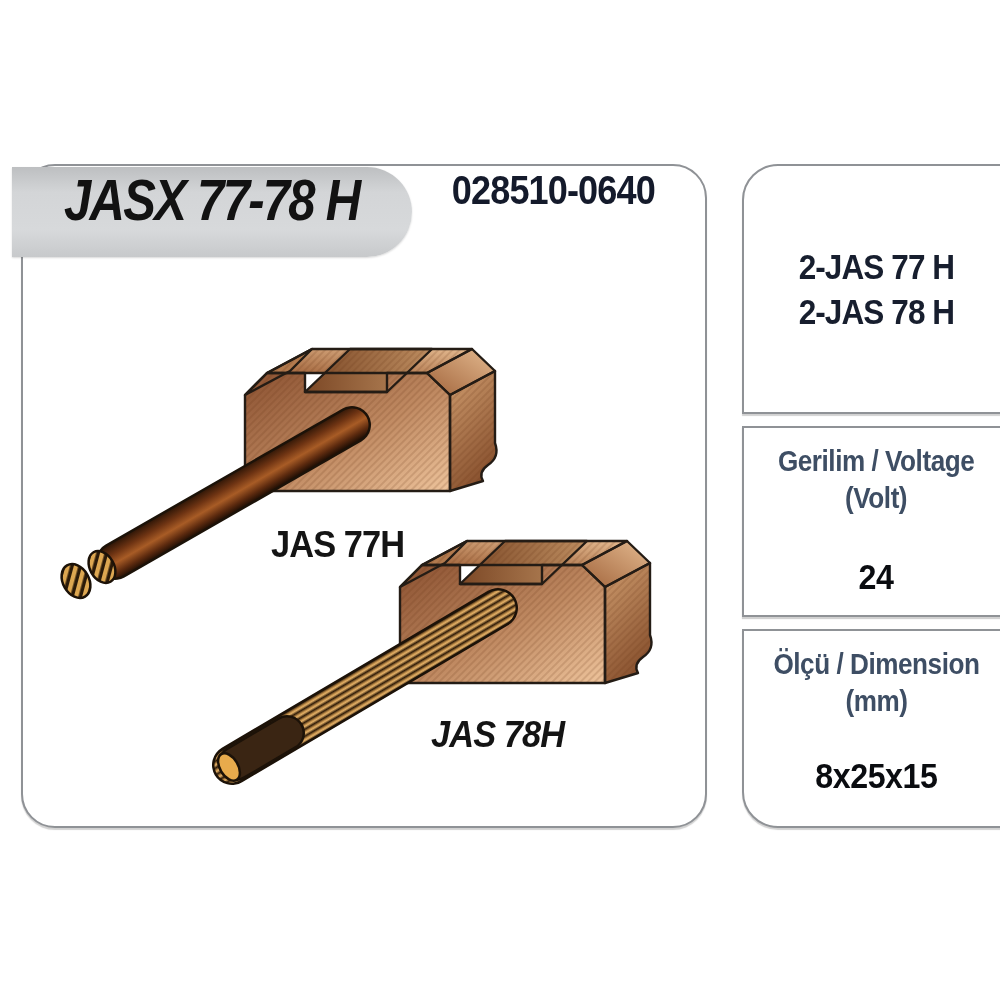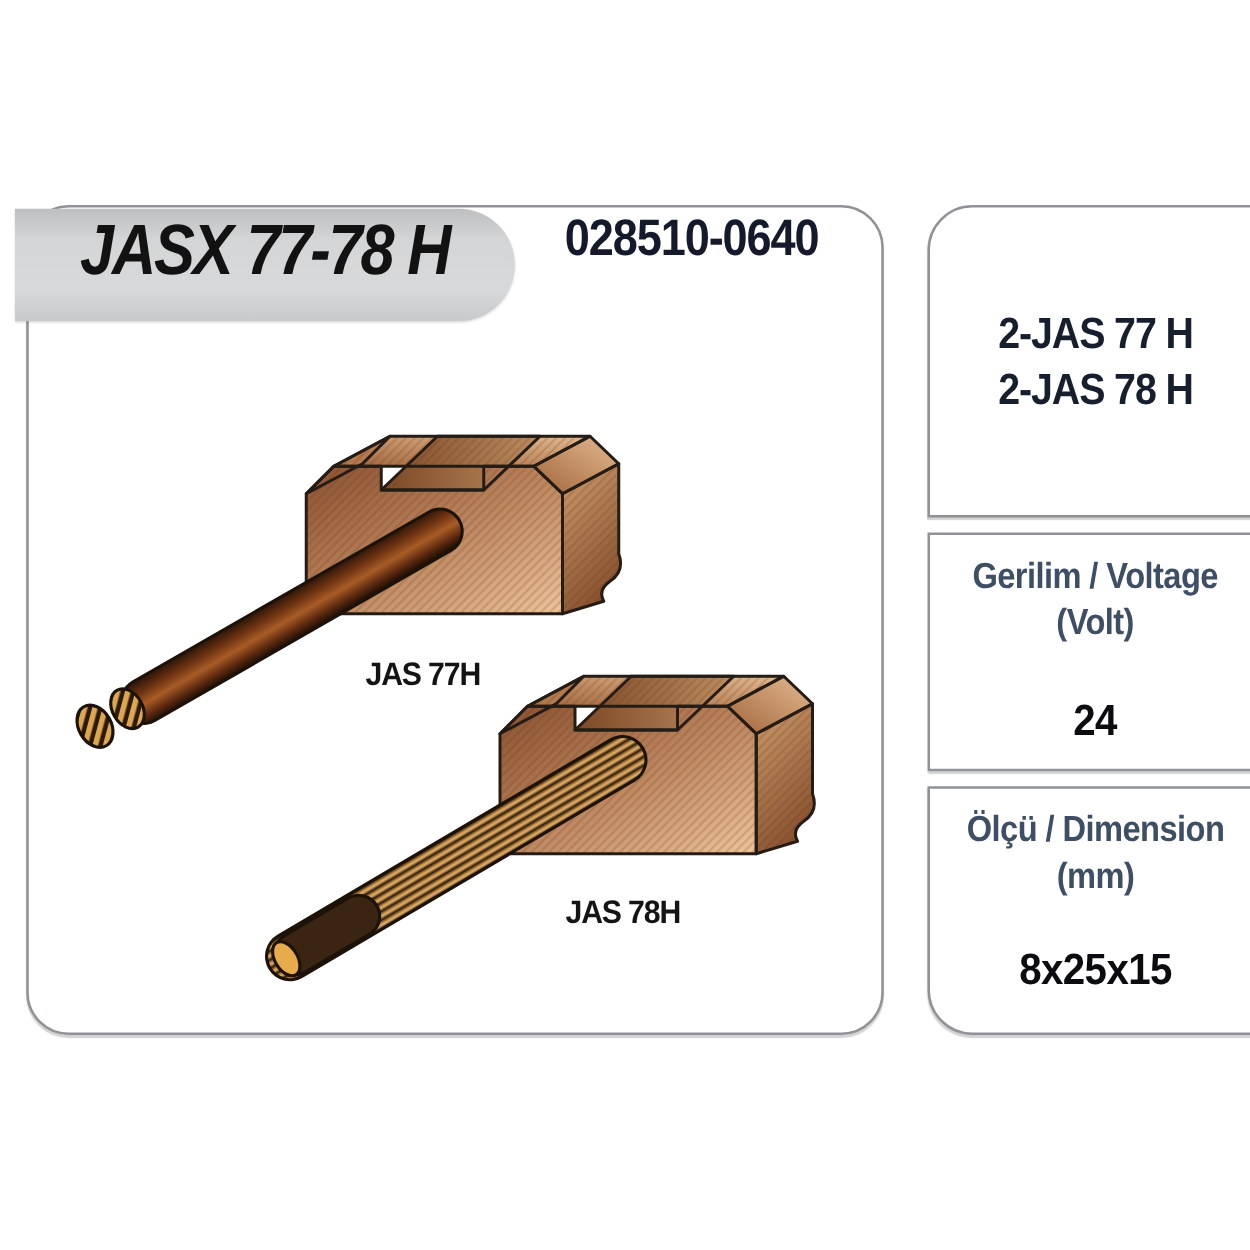--- a/index.html
+++ b/index.html
@@ -35,25 +35,25 @@
   .part-number span {
     font-size:41px; font-weight:700; color:#141a2b; letter-spacing:-1px;
     white-space:nowrap; transform:scaleX(.88);
   }
 
   
   .illus { position:absolute; left:30px; top:330px; width:650px; height:480px; z-index:2; }
 
   .brush-label {
     position:absolute; z-index:2; display:flex; justify-content:center;
-    font-weight:700; font-size:26px; color:#141414; letter-spacing:-1px; white-space:nowrap;
+    font-weight:700; font-size:37px; color:#141414; letter-spacing:-1px; white-space:nowrap;
   }
   .brush-label > span { transform:scaleX(.93); }
   .label1 { left:268px; top:524px; width:140px; }
-  .label2 { left:428px; top:714px; width:140px; }
+  .label2 { left:428px; top:714px; width:140px;font-style:italic; }
 
   
   .side-box {
     position:absolute; left:742px; width:268px; background:#fff;
     border:2px solid #8f9296; box-shadow:0 2px 1px rgba(0,0,0,.18); z-index:1;
     display:flex; flex-direction:column; align-items:center;
   }
   .box-a { top:164px; height:250px; border-radius:36px 0 0 0; justify-content:center; }
   .box-b { top:426px; height:191px; }
   .box-c { top:629px; height:199px; border-radius:0 0 0 36px; }

